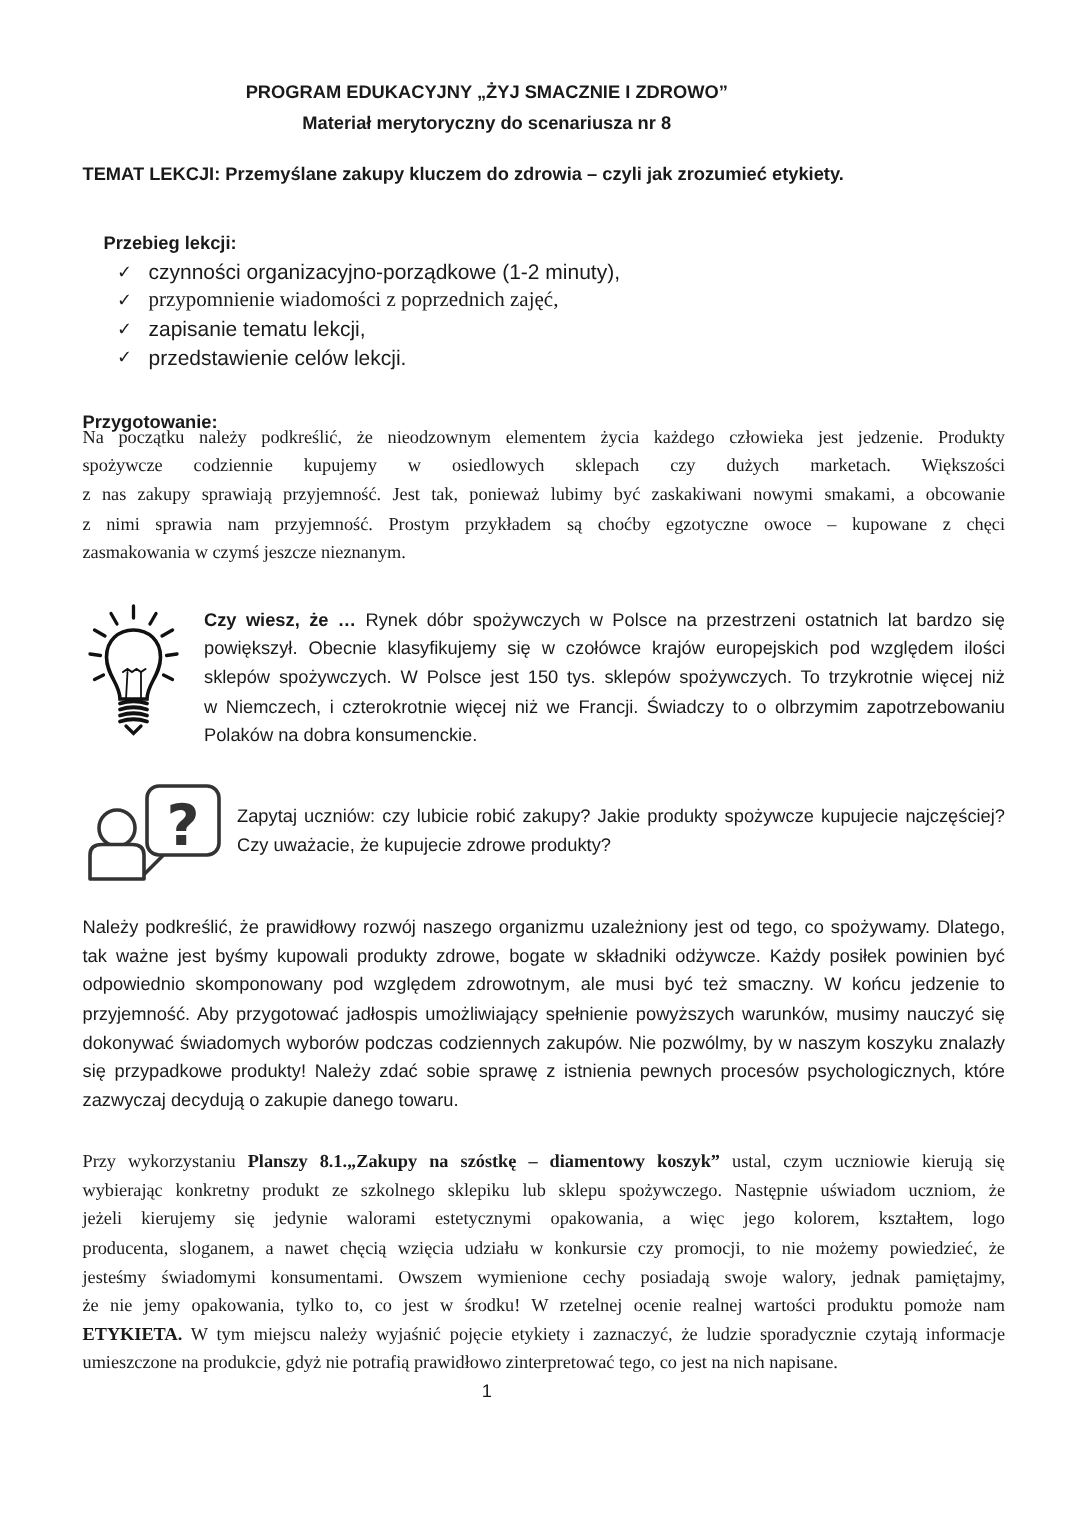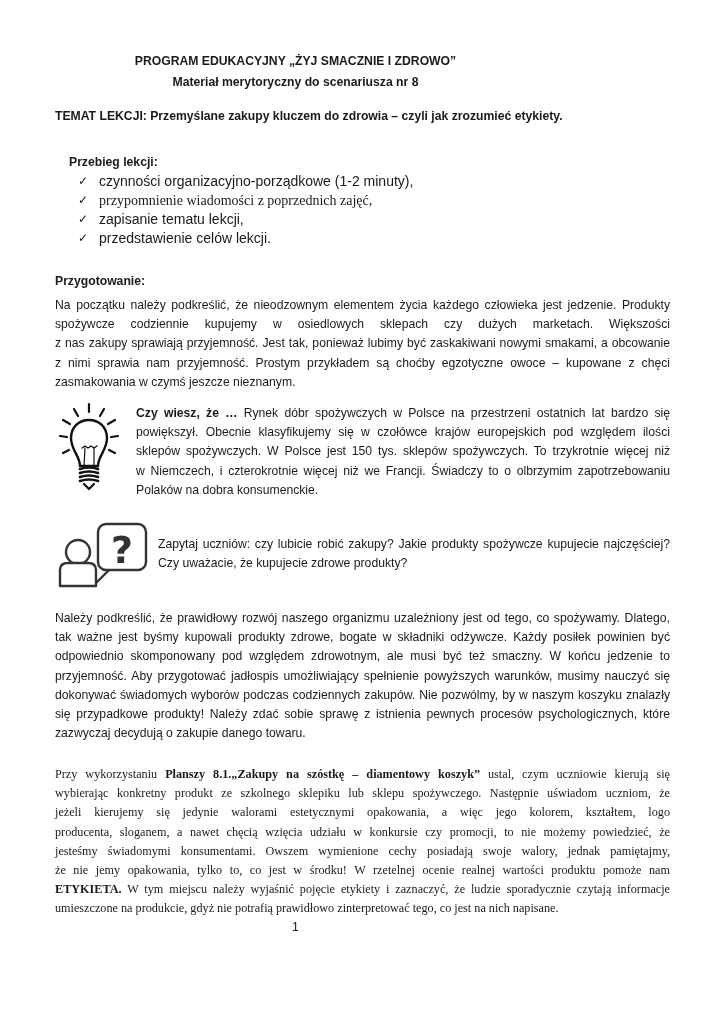--- a/index.html
+++ b/index.html
@@ -1,20 +1,20 @@
 <!DOCTYPE html>
 <html><head>
 <meta charset="utf-8">
 <style>
   html, body { margin: 0; padding: 0; background: #ffffff; }
   body { width: 725px; height: 1024px; position: relative; overflow: hidden;
          font-family: "Liberation Sans", sans-serif; color: #1a1a1a; }
   .page { position: absolute; left: 0; top: 0; width: 725px; height: 1024px; }
   .t { position: absolute; font-size: 12.2px; line-height: 19px; white-space: nowrap; }
-  .center { left: 0; width: 591px; text-align: center; }
+  .center { left: 0; width: 591px; text-align: center; padding-left: 29px; }
   .b { font-weight: bold; }
   .para { position: absolute; left: 55px; width: 615px; font-size: 12.2px; line-height: 19.2px; }
   .para .ln { display: block; height: 19.2px; text-align: justify; text-align-last: justify; white-space: nowrap; overflow: visible; }
   .para .ln.last { text-align-last: left; }
   .check { position: absolute; left: 78px; font-size: 12px; }
   .li-text { position: absolute; left: 99px; font-size: 14px; }
   .box { position: absolute; }
   svg { display: block; }
 </style>
 </head>
@@ -43,21 +43,21 @@
       <span class="t check" style="top:210px;">✓</span>
       <span class="t li-text" style="top:210px;">zapisanie tematu lekcji,</span>
     </div>
     <div>
       <span class="t check" style="top:229px;">✓</span>
       <span class="t li-text" style="top:229px;">przedstawienie celów lekcji.</span>
     </div>
   </div>
 
   <div class="t b" style="left:55px; top:272px;">Przygotowanie:</div>
-  <div class="para" style="top:296px;">
+  <div class="para" style="top:282px;font-family:Liberation Serif, serif;">
     <span class="ln">Na początku należy podkreślić, że nieodzownym elementem życia każdego człowieka jest jedzenie. Produkty</span>
     <span class="ln">spożywcze codziennie kupujemy w osiedlowych sklepach czy dużych marketach. Większości</span>
     <span class="ln">z nas zakupy sprawiają przyjemność. Jest tak, ponieważ lubimy być zaskakiwani nowymi smakami, a obcowanie</span>
     <span class="ln">z nimi sprawia nam przyjemność. Prostym przykładem są choćby egzotyczne owoce – kupowane z chęci</span>
     <span class="ln last">zasmakowania w czymś jeszcze nieznanym.</span>
   </div>
 
   <div class="box" style="left:58px; top:400px; width:62px; height:95px;">
     <svg width="62" height="95" viewBox="0 0 62 95">
       <g stroke="#111" stroke-width="2.2" stroke-linecap="round" fill="none">

